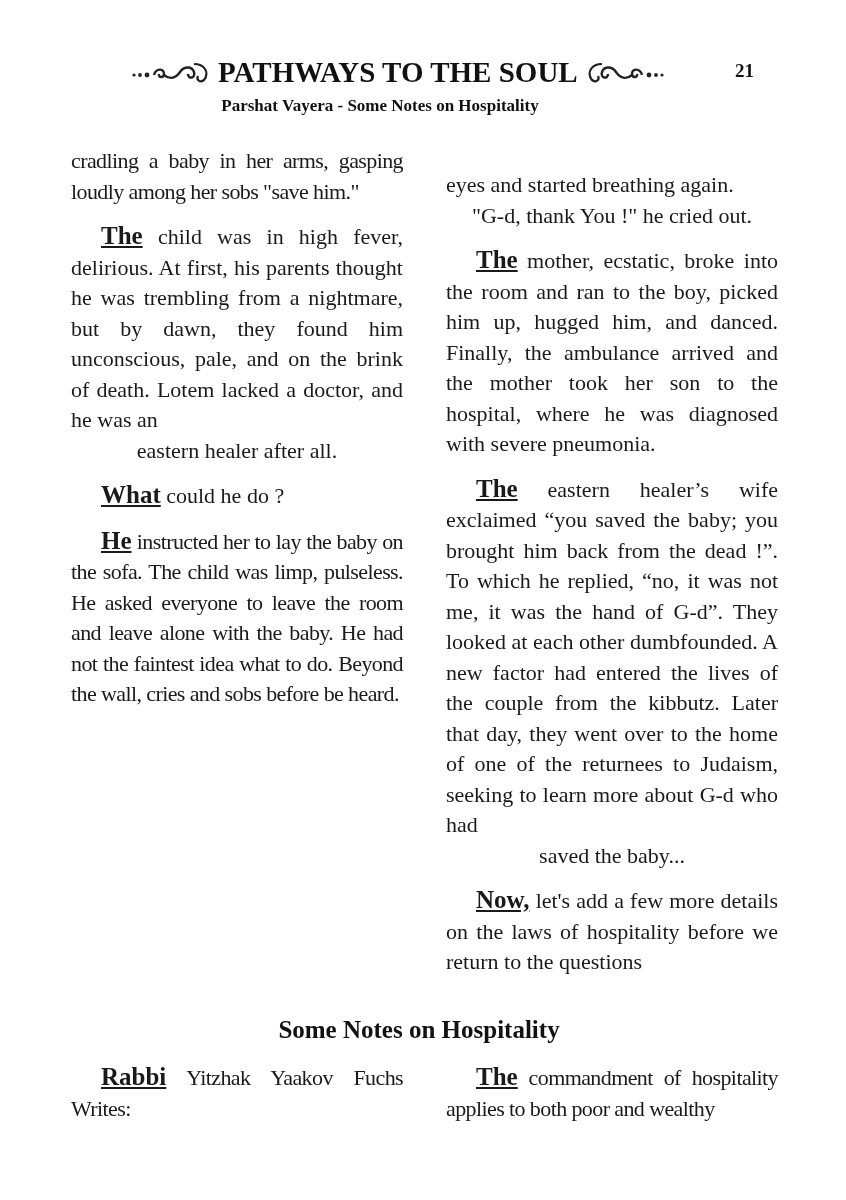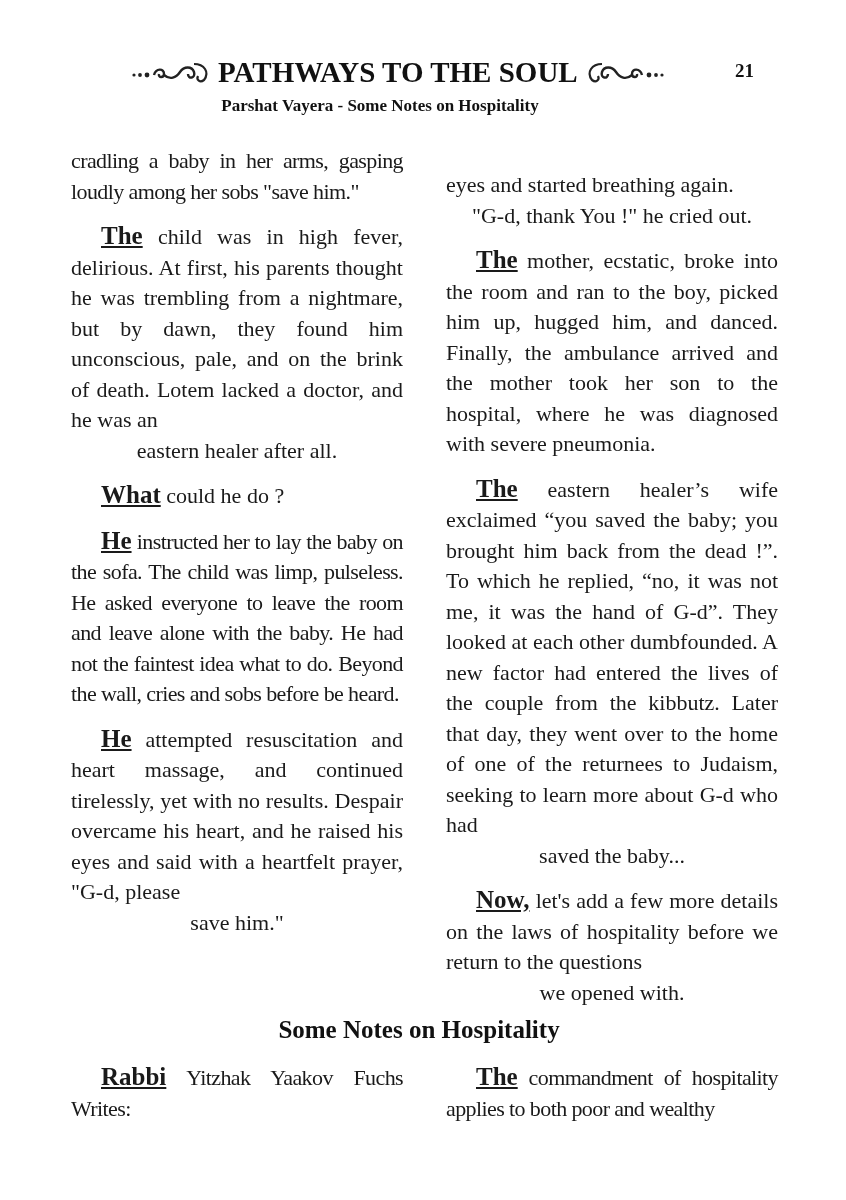--- a/index.html
+++ b/index.html
@@ -87,41 +87,36 @@
   <p class="para">
     <span class="lead">The</span><span> child was in high fever, delirious. At first, his parents thought he was trembling from a nightmare, but by dawn, they found him unconscious, pale, and on the brink of death. Lotem lacked a doctor, and he was an</span>
     <span class="last-center">eastern healer after all.</span>
   </p>
   <p class="para">
     <span class="lead">What</span><span> could he do ?</span>
   </p>
   <p class="para">
     <span class="lead">He</span><span class="condensed"> instructed her to lay the baby on the sofa. The child was limp, pulseless. He asked everyone to leave the room and leave alone with the baby. He had not the faintest idea what to do. Beyond the wall, cries and sobs before be heard.</span>
   </p>
-  <p class="para">
-    <span class="lead">He</span><span> attempted resuscitation and heart massage, and continued tirelessly, yet with no results. Despair overcame his heart, and he raised his eyes and said with a heartfelt prayer, "G-d, please</span>
-    <span class="last-center">save him."</span>
-  </p>
 </div>
 
 <div class="col col-right">
   <p class="para noindent">
     <span>eyes and started breathing again.</span>
     <span class="last-center">"G-d, thank You !" he cried out.</span>
   </p>
   <p class="para">
     <span class="lead">The</span><span> mother, ecstatic, broke into the room and ran to the boy, picked him up, hugged him, and danced. Finally, the ambulance arrived and the mother took her son to the hospital, where he was diagnosed with severe pneumonia.</span>
   </p>
   <p class="para">
     <span class="lead">The</span><span> eastern healer’s wife exclaimed “you saved the baby; you brought him back from the dead !”. To which he replied, “no, it was not me, it was the hand of G-d”. They looked at each other dumbfounded. A new factor had entered the lives of the couple from the kibbutz. Later that day, they went over to the home of one of the returnees to Judaism, seeking to learn more about G-d who had</span>
     <span class="last-center">saved the baby...</span>
   </p>
   <p class="para">
     <span class="lead">Now,</span><span> let's add a few more details on the laws of hospitality before we return to the questions</span>
-    <span class="last-center">we opened with.</span>
   </p>
 </div>
 
 <div class="section-heading">Some Notes on Hospitality</div>
 
 <div class="col2 col2-left">
   <p class="para">
     <span class="lead">Rabbi</span><span class="condensed"> Yitzhak Yaakov Fuchs Writes:</span>
   </p>
 </div>

